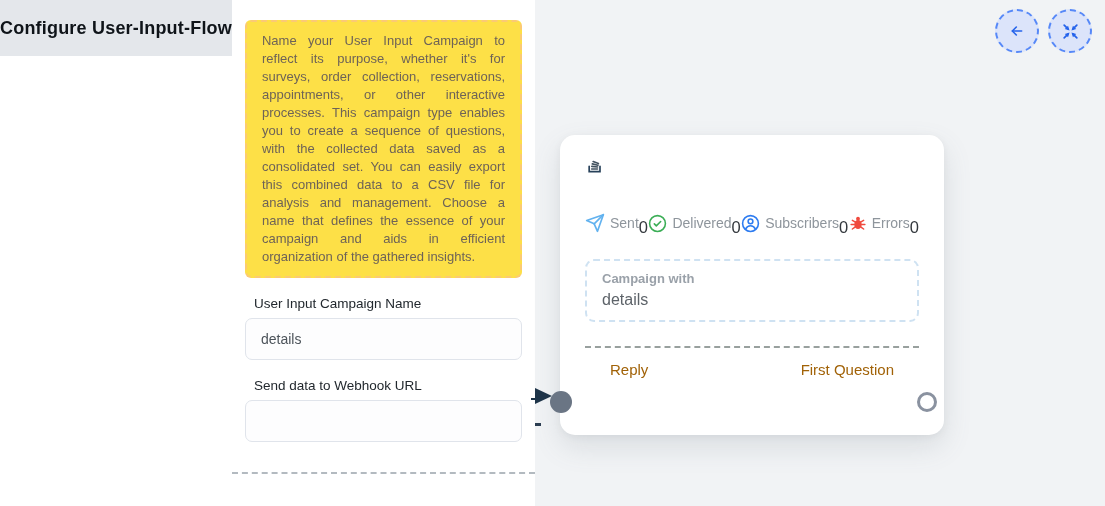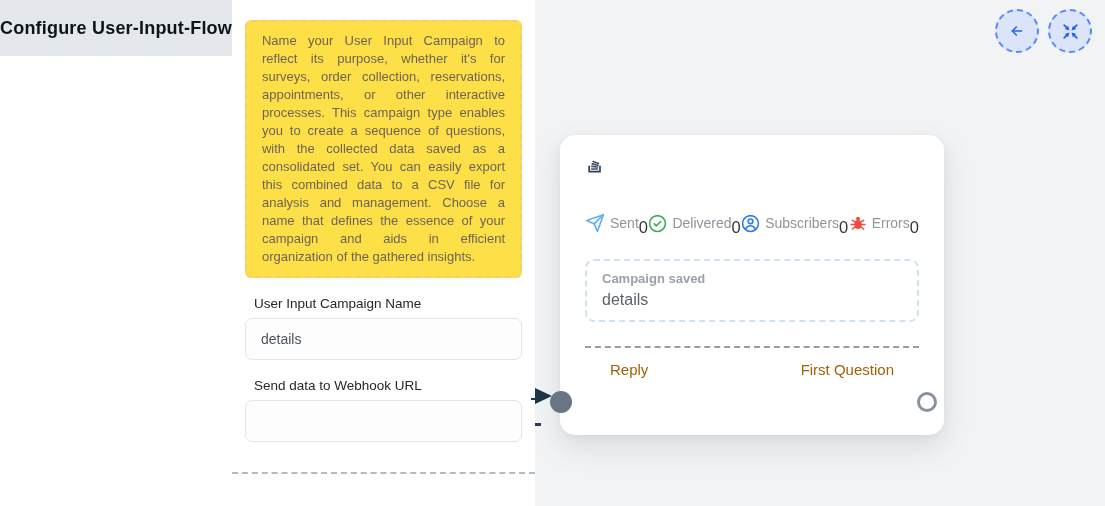--- a/index.html
+++ b/index.html
@@ -213,21 +213,21 @@
                 </g>
               </svg>
             </span>
             <span>Errors</span>
           </div>
           <div class="stat-value">0</div>
         </div>
       </div>
 
       <div class="campaign-box">
-        <div class="campaign-label">Campaign saved</div>
+        <div class="campaign-label">Campaign with</div>
         <div class="campaign-value">details</div>
       </div>
 
       <hr class="node-divider">
 
       <div class="node-footer">
         <span>Reply</span>
         <span>First Question</span>
       </div>
     </div>

